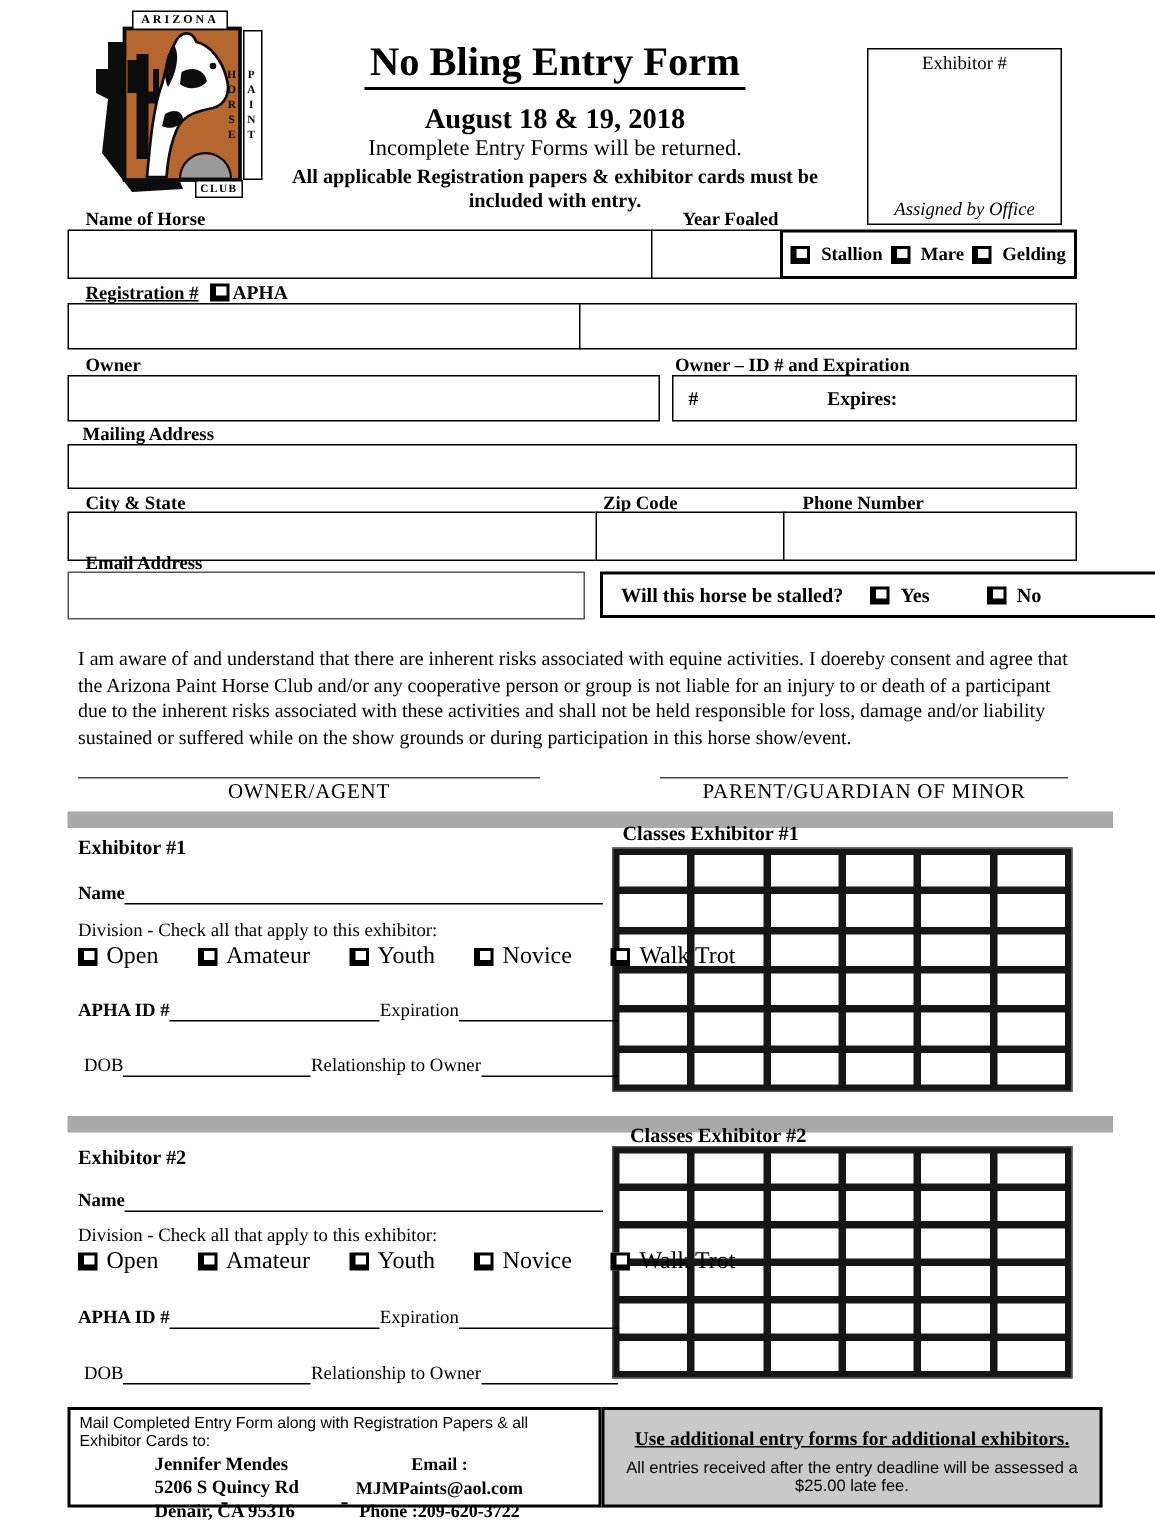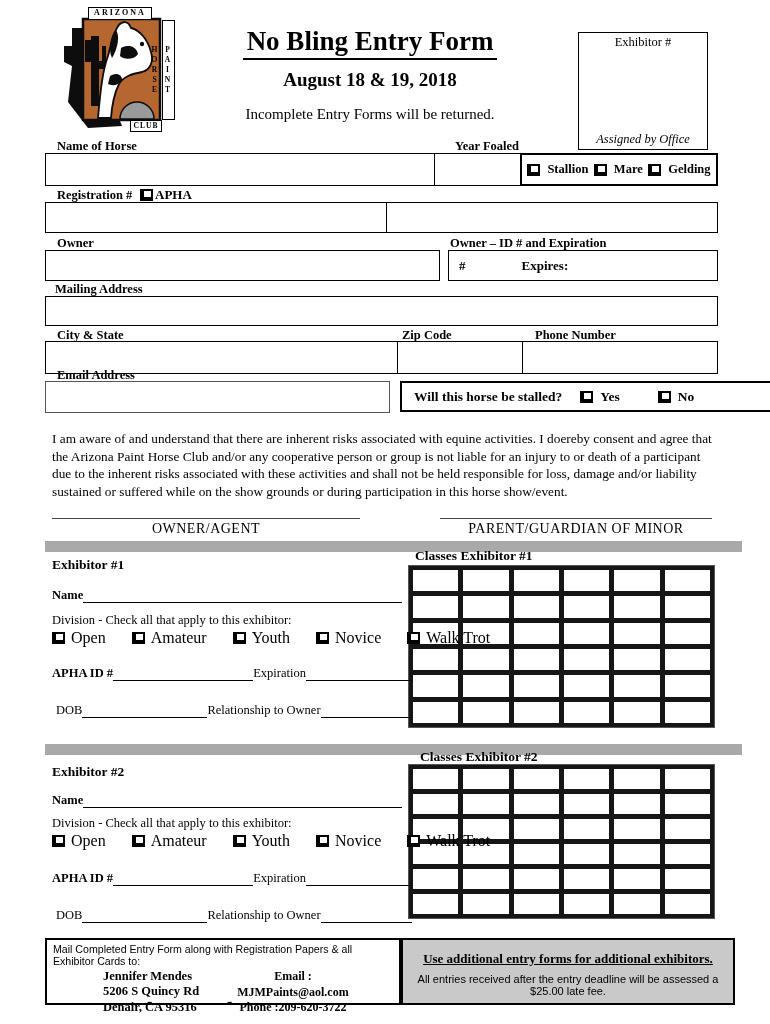--- a/index.html
+++ b/index.html
@@ -9,21 +9,21 @@
   .serif { font-family:"Liberation Serif", serif; }
   .b { font-weight:bold; }
   .lbl { font-size:12.5px; font-weight:bold; white-space:nowrap; }
   .box { border:1.5px solid #000; background:#fff; }
   .box2 { border:2px solid #000; background:#fff; }
 
   
   .title-block { left:180px; top:26px; width:380px; text-align:center; }
   .main-title { display:inline-block; font-size:27px; font-weight:bold; border-bottom:2.5px solid #000; padding:0 4px 1px; }
   .date-line { font-size:19px; font-weight:bold; margin-top:9px; }
-  .note1 { font-size:15px; margin-top:15px; }
+  .note1 { font-size:15px; }
   .note2 { font-size:13.5px; font-weight:bold; margin-top:2px; }
   .exh-box { left:578px; top:32px; width:130px; height:118px; border:1.5px solid #000; text-align:center; font-size:12.5px; }
   .exh-box .top { margin-top:2px; }
   .exh-box .bottom { position:absolute; bottom:2px; width:100%;font-style:italic; }
 
   
   .logo { left:58px; top:6px; width:122px; height:127px; }
   .logo svg { position:absolute; left:0; top:0; }
   .logo-arizona { position:absolute; left:30px; top:1px; width:64px; height:13px; background:#fff; border:1.5px solid #000;
                   font-size:8px; font-weight:bold; text-align:center; letter-spacing:2px; line-height:10px; }
@@ -99,20 +99,21 @@
     </svg>
     <div class="logo-arizona">ARIZONA</div>
     <div class="logo-vert">PAINT HORSE</div>
     <div class="logo-club">CLUB</div>
   </div>
 
   <div class="abs title-block">
     <div class="main-title">No Bling Entry Form</div>
     <div class="date-line">August 18 &amp; 19, 2018</div>
     <div class="note1">Incomplete Entry Forms will be returned.</div>
+    <div class="note2">All applicable Registration papers &amp; exhibitor cards must be included with entry.</div>
   </div>
 
   <div class="abs exh-box">
     <div class="top">Exhibitor #</div>
     <div class="bottom">Assigned by Office</div>
   </div>
 
   <div class="abs lbl" style="left:57px; top:139px;">Name of Horse</div>
   <div class="abs lbl" style="left:455px; top:139px;">Year Foaled</div>
   <div class="abs box" style="left:45px; top:153px; width:390px; height:33px;"></div>
@@ -125,34 +126,34 @@
     <span class="cbg">
         <span class="cb"></span>
         <span>Mare</span>
       </span>
     <span class="cbg">
         <span class="cb"></span>
         <span>Gelding</span>
       </span>
   </div>
 
-  <div class="abs lbl" style="left:57px; top:188px;">Registration #</div>
+  <div class="abs lbl" style="left:57px; top:188px;text-decoration:underline;">Registration #</div>
   <span class="abs cbg" style="left:140px; top:187px; font-size:13px; font-weight:bold; gap:2px;">
     <span class="cb"></span>
       <span>APHA</span>
   </span>
   <div class="abs box" style="left:45px; top:202px; width:343px; height:31px;"></div>
   <div class="abs box" style="left:386px; top:202px; width:332px; height:31px;"></div>
 
   <div class="abs lbl" style="left:57px; top:236px;">Owner</div>
   <div class="abs lbl" style="left:450px; top:236px;">Owner –  ID # and Expiration</div>
   <div class="abs box" style="left:45px; top:250px; width:395px; height:31px;"></div>
   <div class="abs box idline" style="left:448px; top:250px; width:270px; height:31px;">
     <span style="margin-left:10px;">#</span>
-    <span style="margin-left:56px;">Expires:</span>
+    <span style="margin-left:86px;">Expires:</span>
   </div>
 
   <div class="abs lbl" style="left:55px; top:282px;">Mailing Address</div>
   <div class="abs box" style="left:45px; top:296px; width:673px; height:30px;"></div>
 
   <div class="abs lbl" style="left:57px; top:328px;">City &amp; State</div>
   <div class="abs lbl" style="left:402px; top:328px;">Zip Code</div>
   <div class="abs lbl" style="left:535px; top:328px;">Phone Number</div>
   <div class="abs box" style="left:45px; top:341px; width:354px; height:33px;"></div>
   <div class="abs box" style="left:397px; top:341px; width:127px; height:33px;"></div>

